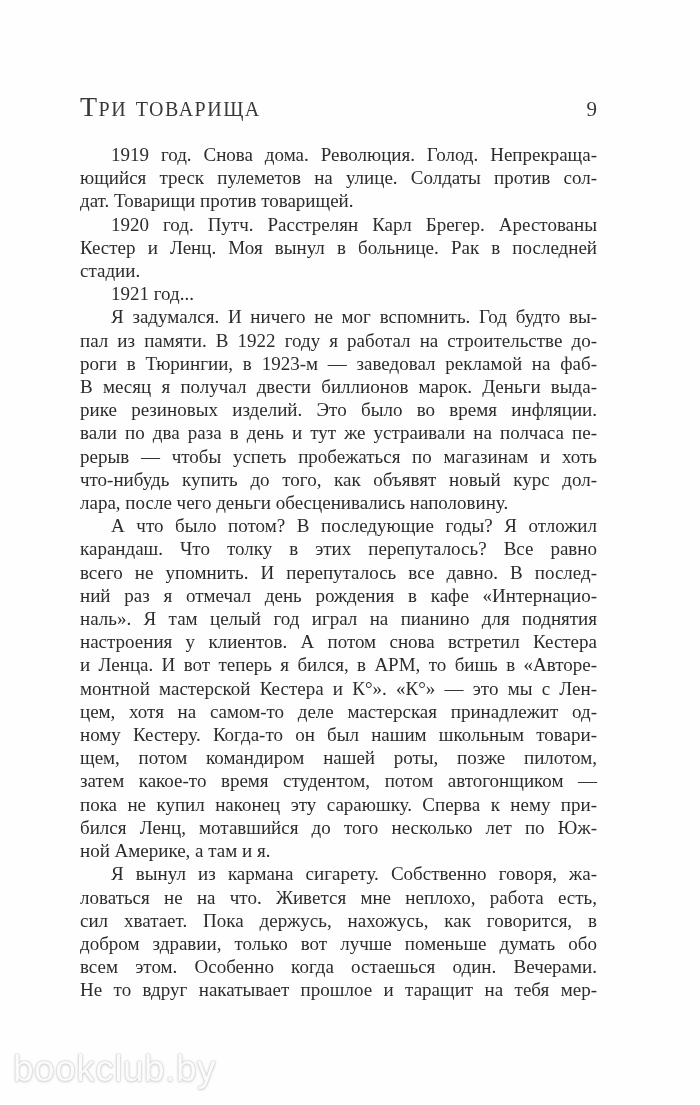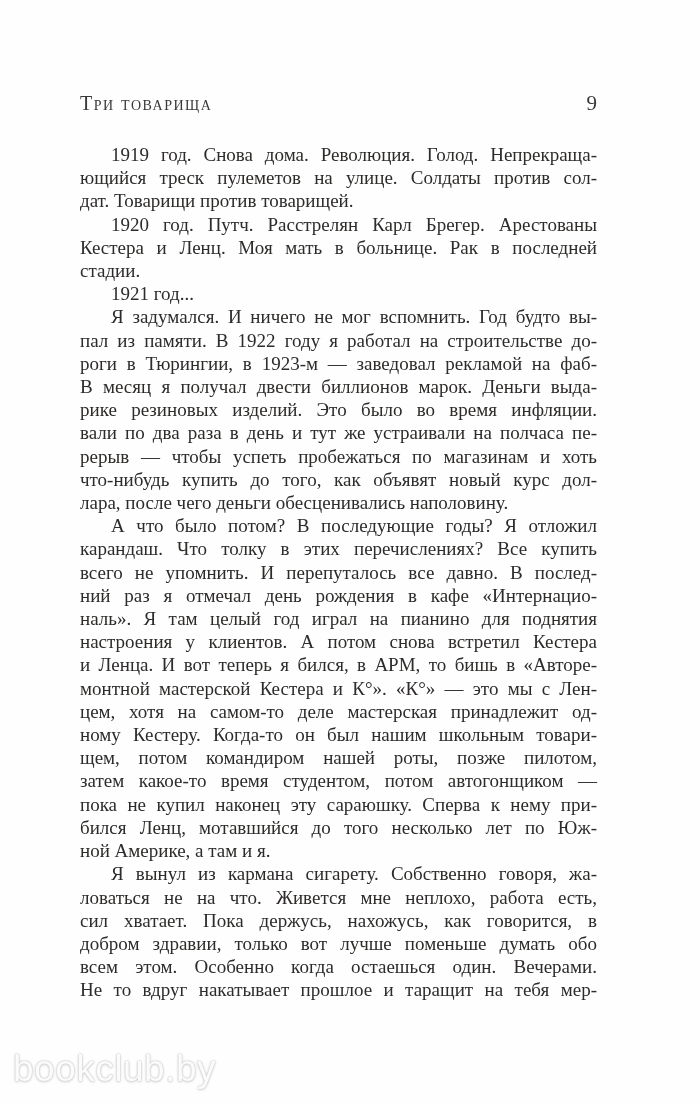--- a/index.html
+++ b/index.html
@@ -21,21 +21,21 @@
     top: 91px;
     left: 80px;
     width: 517px;
     display: flex;
     justify-content: space-between;
     align-items: baseline;
     color: #3a3836;
   }
   .running-title {
     font-variant: small-caps;
-    font-size: 20px;
+    font-size: 28px;
     letter-spacing: 1.5px;
   }
   .folio {
     font-size: 21px;
   }
   
   .body-text {
     position: absolute;
     top: 143px;
     left: 80px;
@@ -77,34 +77,34 @@
     <span class="running-title">Три товарища</span>
     <span class="folio">9</span>
   </div>
 
   <div class="body-text">
 
   <div class="line indent">1919 год. Снова дома. Революция. Голод. Непрекраща-</div>
       <div class="line">ющийся треск пулеметов на улице. Солдаты против сол-</div>
       <div class="line flush">дат. Товарищи против товарищей.</div>
       <div class="line indent">1920 год. Путч. Расстрелян Карл Брегер. Арестованы</div>
-      <div class="line">Кестера и Ленц. Моя мать в больнице. Рак в последней</div>
+      <div class="line">Кестер и Ленц. Моя вынул в больнице. Рак в последней</div>
       <div class="line flush">стадии.</div>
       <div class="line indent flush">1921 год...</div>
       <div class="line indent">Я задумался. И ничего не мог вспомнить. Год будто вы-</div>
       <div class="line">пал из памяти. В 1922 году я работал на строительстве до-</div>
       <div class="line">роги в Тюрингии, в 1923-м — заведовал рекламой на фаб-</div>
       <div class="line">В месяц я получал двести биллионов марок. Деньги выда-</div>
       <div class="line">рике резиновых изделий. Это было во время инфляции.</div>
       <div class="line">вали по два раза в день и тут же устраивали на полчаса пе-</div>
       <div class="line">рерыв — чтобы успеть пробежаться по магазинам и хоть</div>
       <div class="line">что-нибудь купить до того, как объявят новый курс дол-</div>
       <div class="line flush">лара, после чего деньги обесценивались наполовину.</div>
       <div class="line indent">А что было потом? В последующие годы? Я отложил</div>
-      <div class="line">карандаш. Что толку в этих перечислениях? Все купить</div>
+      <div class="line">карандаш. Что толку в этих перепуталось? Все равно</div>
       <div class="line">всего не упомнить. И перепуталось все давно. В послед-</div>
       <div class="line">ний раз я отмечал день рождения в кафе «Интернацио-</div>
       <div class="line">наль». Я там целый год играл на пианино для поднятия</div>
       <div class="line">настроения у клиентов. А потом снова встретил Кестера</div>
       <div class="line">и Ленца. И вот теперь я бился, в АРМ, то бишь в «Авторе-</div>
       <div class="line">монтной мастерской Кестера и К°». «К°» — это мы с Лен-</div>
       <div class="line">цем, хотя на самом-то деле мастерская принадлежит од-</div>
       <div class="line">ному Кестеру. Когда-то он был нашим школьным товари-</div>
       <div class="line">щем, потом командиром нашей роты, позже пилотом,</div>
       <div class="line">затем какое-то время студентом, потом автогонщиком —</div>

